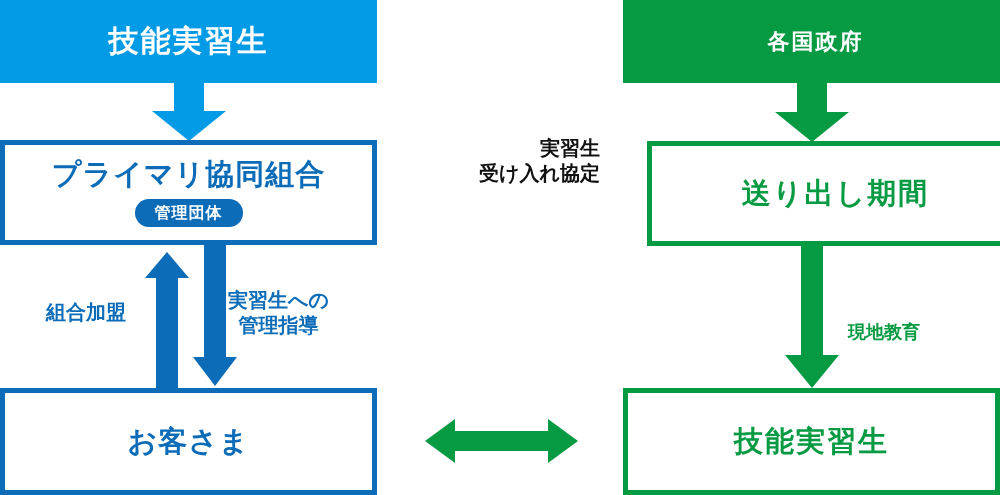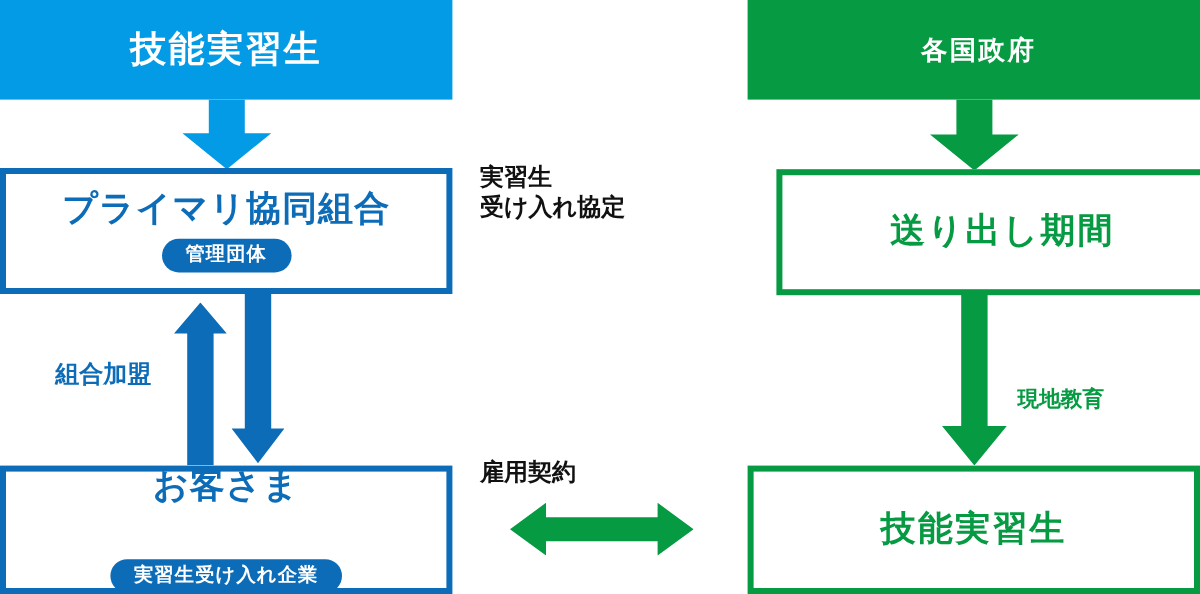--- a/index.html
+++ b/index.html
@@ -96,21 +96,21 @@
 
   
   .lbl {
     position: absolute;
     font-weight: bold;
     line-height: 1.25;
     white-space: pre-line;
   }
   .lbl-blue { color: #0C6CB8; font-size: 20px; }
   .lbl-green { color: #069A42; font-size: 18px; }
-  .lbl-black { color: #111111; font-size: 20px; text-align: left; }
+  .lbl-black { color: #111111; font-size: 20px; text-align: right; }
 
   .lbl-kumiai-kamei { left: 46px;  top: 300px; }
   .lbl-shidou      { left: 228px; top: 288px; text-align: center; }
   .lbl-genchi      { left: 848px; top: 321px; }
   .lbl-kyotei      { left: 400px; top: 136px; width: 200px; }
   .lbl-koyou       { left: 400px; top: 382px; width: 200px; }
 </style>
 </head>
 <body>
 
@@ -132,30 +132,30 @@
   <svg class="arrow-svg" style="left:145px; top:252px; width:44px; height:136px;" viewBox="0 0 44 136">
     <polygon points="22,0 44,26 33,26 33,136 11,136 11,26 0,26" fill="#0C6CB8"></polygon>
   </svg>
 
   <svg class="arrow-svg" style="left:193px; top:245px; width:44px; height:141px;" viewBox="0 0 44 141">
     <polygon points="11,0 33,0 33,112 44,112 22,141 0,112 11,112" fill="#0C6CB8"></polygon>
   </svg>
 
   <div class="lbl lbl-blue lbl-kumiai-kamei">組合加盟</div>
 
+  <div class="lbl lbl-blue lbl-shidou">実習生への
+管理指導</div>
 
   <div class="obox obox-blue box-okyaku">
     <div class="box-title-blue">お客さま</div>
-    <div class="pill">実習生受け入れ企業</div>
   </div>
 
   <div class="lbl lbl-black lbl-kyotei">実習生
 受け入れ協定</div>
 
-  <div class="lbl lbl-black lbl-koyou">雇用契約</div>
 
   <svg class="arrow-svg" style="left:425px; top:419px; width:153px; height:44px;" viewBox="0 0 153 44">
     <polygon points="0,22 30,0 30,12 123,12 123,0 153,22 123,44 123,32 30,32 30,44" fill="#069A42"></polygon>
   </svg>
 
   <div class="banner banner-foreign">
     <span>各国政府</span>
   </div>
 
   <svg class="arrow-svg" style="left:775px; top:83px; width:74px; height:59px;" viewBox="0 0 74 59">

